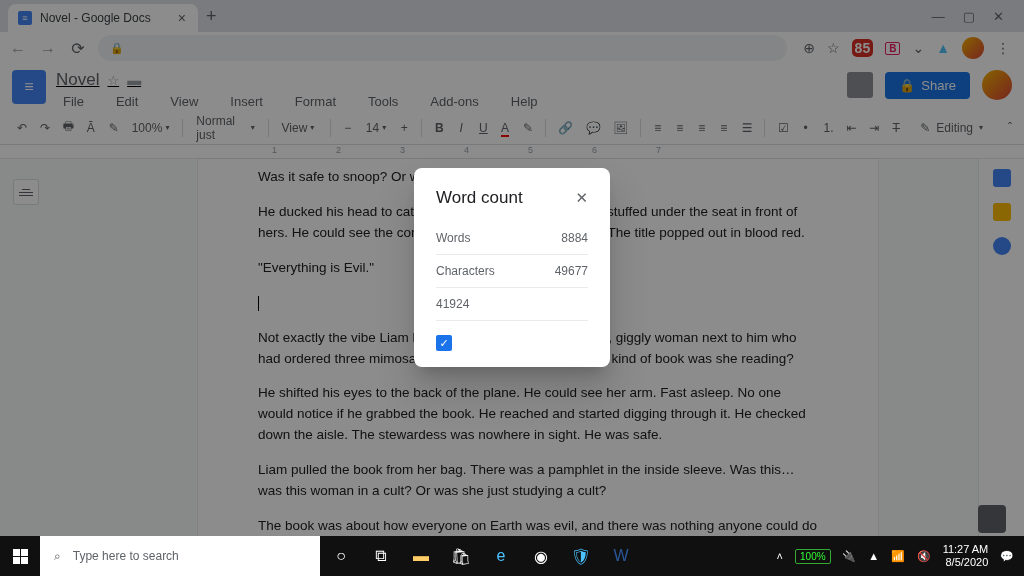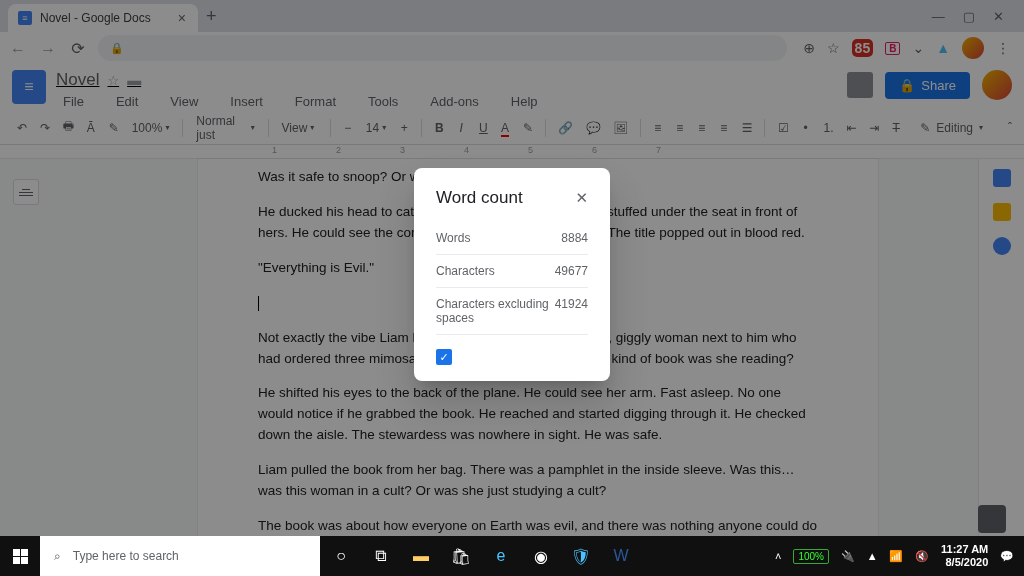--- a/index.html
+++ b/index.html
@@ -89,21 +89,21 @@
 
 .taskbar { position:absolute; bottom:0; left:0; right:0; height:40px; background:#101010; display:flex; align-items:center; color:#fff; font-size:12px;}
 .start { width:40px; height:40px; display:flex; align-items:center; justify-content:center; cursor:pointer;}
 .start-grid { display:grid; grid-template-columns:7px 7px; grid-template-rows:7px 7px; gap:1px;}
 .start-grid div { background:#fff;}
 .search-box { background:#fff; color:#5f6368; height:40px; display:flex; align-items:center; padding:0 14px; width:280px; gap:12px; cursor:text;}
 .task-icons { display:flex; align-items:center; gap:2px; margin-left:2px;}
 .task-icon { width:38px; height:40px; display:flex; align-items:center; justify-content:center; cursor:pointer; font-size:16px;}
 .tray { margin-left:auto; display:flex; align-items:center; gap:12px; padding-right:10px; font-size:11px;}
 .battery { border:1px solid #3a3; color:#3f3; padding:1px 4px; font-size:10px; border-radius:2px;}
-.clock { text-align:right; line-height:1.2; cursor:pointer;font-weight:bold;}
+.clock { text-align:right; line-height:1.2; cursor:pointer;}
 
 
 .wc-modal { width: 196px; }
 </style>
 </head>
 <body>
 
 <div class="browser-top">
   <div class="tab-strip">
     <div class="tab">
@@ -259,21 +259,20 @@
     </div>
     <div class="wc-row">
       <span>Words</span>
       <span>8884</span>
     </div>
     <div class="wc-row">
       <span>Characters</span>
       <span>49677</span>
     </div>
     <div class="wc-row">
-      <span>Characters excluding spaces</span>
       <span>41924</span>
     </div>
     <div class="wc-check-row">
       <div class="wc-checkbox">✓</div>
     </div>
   </div>
 </div>
 
 <div class="taskbar">
   <div class="start">

